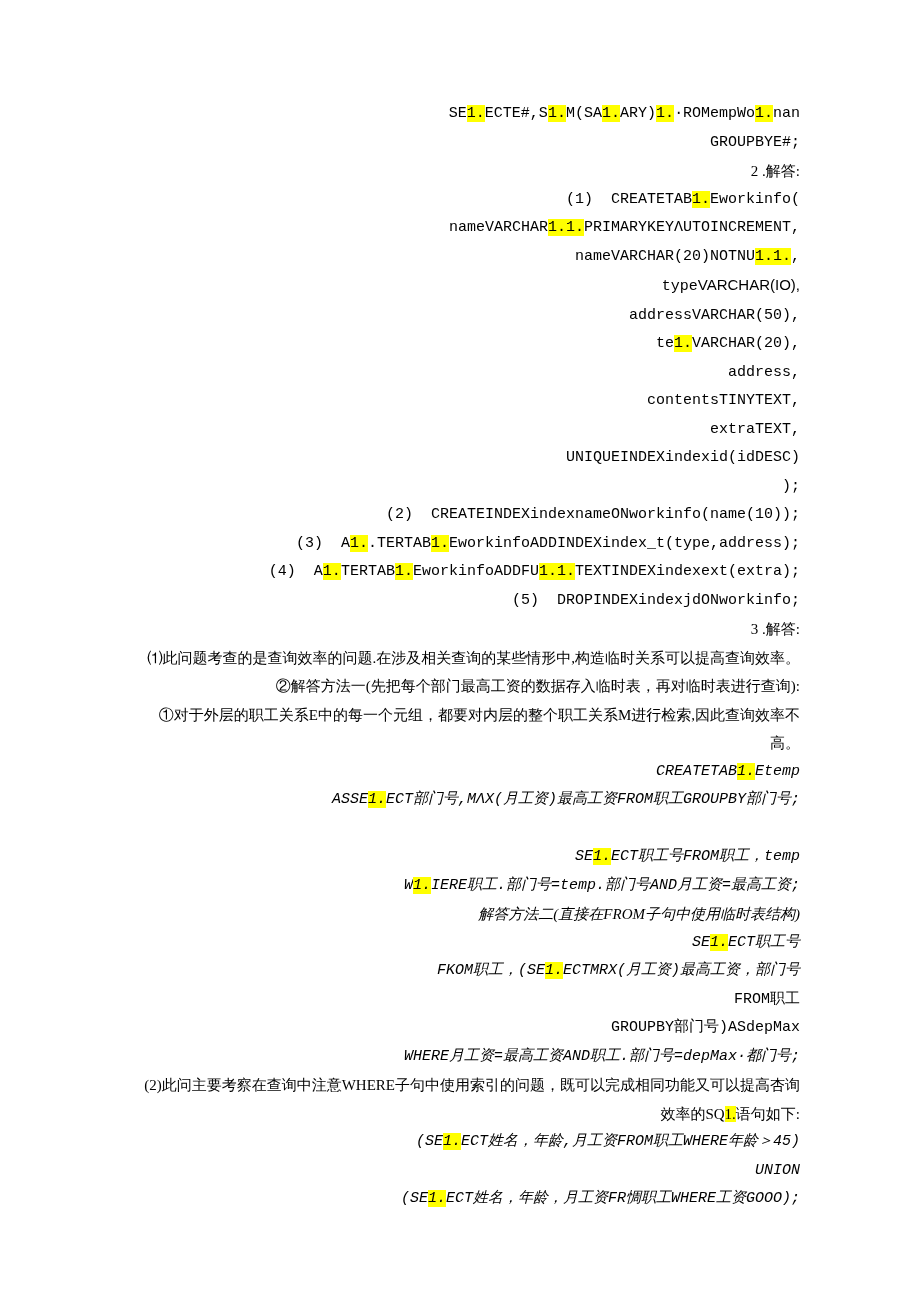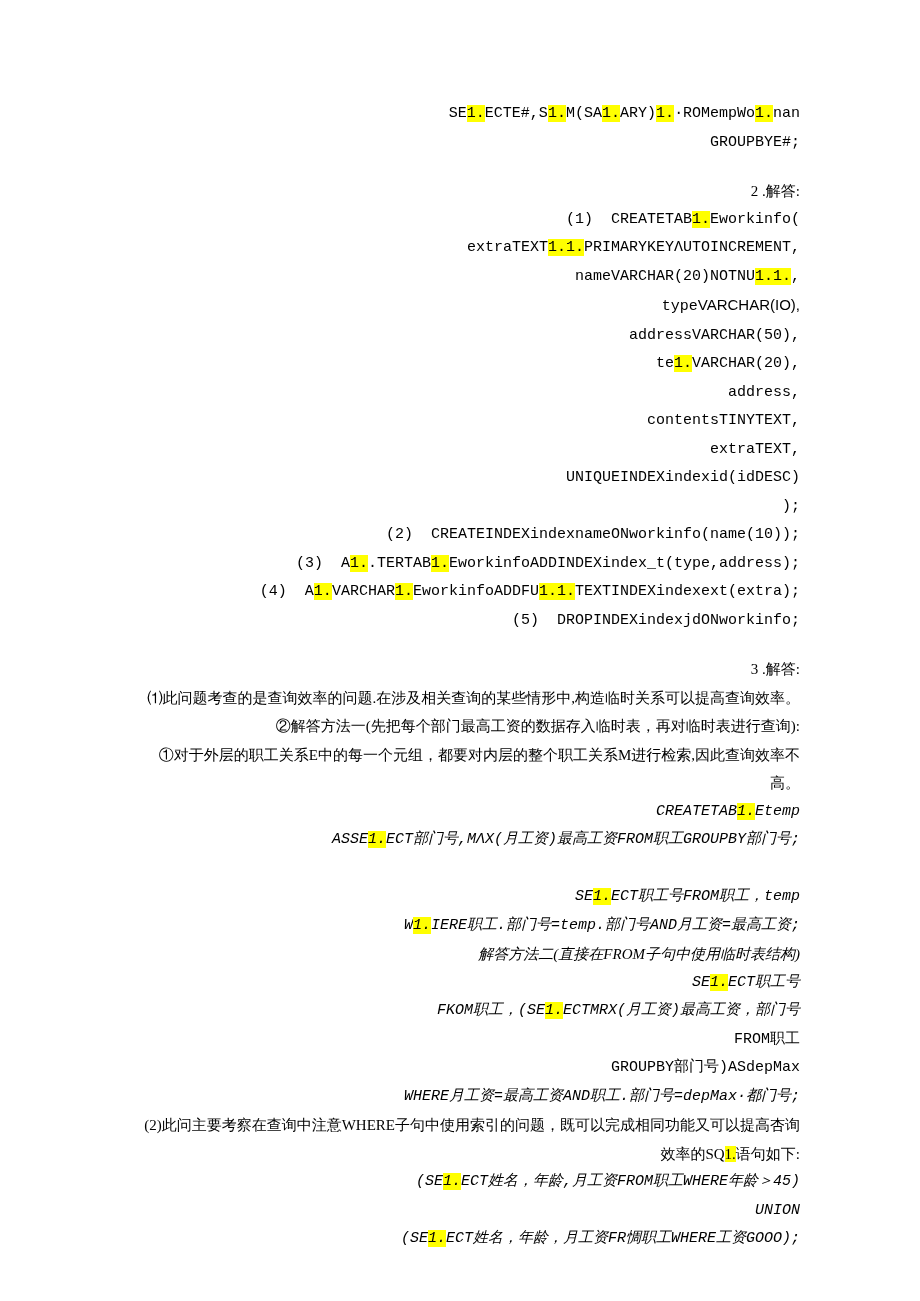--- a/index.html
+++ b/index.html
@@ -21,45 +21,45 @@
     background-color: #ffff00;
   }
   .line {
     white-space: pre-wrap;
     margin: 0;
     text-align: right;
   }
   .indent-1 { padding-left: 48px; font-style: italic; }
   .indent-2 { padding-left: 96px; }
   .indent-4 { padding-left: 180px; }
-  .num-list { padding-left: 0; margin-top: 20px; }
+  .num-list { padding-left: 0; }
   .sub-list { padding-left: 0; }
   .sans { font-family: Arial, sans-serif; }
 </style>
 </head>
 <body>
 
 <div id="doc">
     <p class="line indent-2 mono"><span>SE</span><span class="hl">1.</span><span>ECTE#,S</span><span class="hl">1.</span><span>M(SA</span><span class="hl">1.</span><span>ARY)</span><span class="hl">1.</span><span>∙ROMempWo</span><span class="hl">1.</span><span>nan</span></p>
     <p class="line indent-2 mono"><span>GROUPBYE#;</span></p>
     <p class="line num-list"><span>2 .解答:</span></p>
     <p class="line sub-list mono"><span>(1)  CREATETAB</span><span class="hl">1.</span><span>Eworkinfo(</span></p>
-    <p class="line indent-2 mono"><span>extraTEXT</span><span class="hl">1.1.</span><span>PRIMARYKEYΛUTOINCREMENT,</span></p>
+    <p class="line indent-2 mono"><span>nameVARCHAR</span><span class="hl">1.1.</span><span>PRIMARYKEYΛUTOINCREMENT,</span></p>
     <p class="line indent-2 mono"><span>nameVARCHAR(20)NOTNU</span><span class="hl">1.1.</span><span>,</span></p>
     <p class="line indent-2"><span class="mono">type</span><span class="sans">VARCHAR(IO),</span></p>
     <p class="line indent-2 mono"><span>addressVARCHAR(50),</span></p>
     <p class="line indent-2 mono"><span>te</span><span class="hl">1.</span><span>VARCHAR(20),</span></p>
     <p class="line indent-2 mono"><span>address,</span></p>
     <p class="line indent-2 mono"><span>contentsTINYTEXT,</span></p>
     <p class="line indent-2 mono"><span>extraTEXT,</span></p>
     <p class="line indent-2 mono"><span>UNIQUEINDEXindexid(idDESC)</span></p>
     <p class="line indent-2 mono"><span>);</span></p>
     <p class="line sub-list mono"><span>(2)  CREATEINDEXindexnameONworkinfo(name(10));</span></p>
     <p class="line sub-list mono"><span>(3)  A</span><span class="hl">1.</span><span>.TERTAB</span><span class="hl">1.</span><span>EworkinfoADDINDEXindex_t(type,address);</span></p>
-    <p class="line sub-list mono"><span>(4)  A</span><span class="hl">1.</span><span>VARCHAR</span><span class="hl">1.</span><span>EworkinfoADDFU</span><span class="hl">1.1.</span><span>TEXTINDEXindexext(extra);</span></p>
+    <p class="line sub-list mono"><span>(4)  A</span><span class="hl">1.</span><span>TERTAB</span><span class="hl">1.</span><span>EworkinfoADDFU</span><span class="hl">1.1.</span><span>TEXTINDEXindexext(extra);</span></p>
     <p class="line sub-list mono"><span>(5)  DROPINDEXindexjdONworkinfo;</span></p>
     <p class="line num-list"><span>3 .解答:</span></p>
     <p class="line "><span>⑴此问题考查的是查询效率的问题.在涉及相关查询的某些情形中,构造临时关系可以提高查询效率。</span></p>
     <p class="line "><span>②解答方法一(先把每个部门最高工资的数据存入临时表，再对临时表进行查询):</span></p>
     <p class="line "><span>①对于外层的职工关系E中的每一个元组，都要对内层的整个职工关系M进行检索,因此查询效率不高。</span></p>
     <p class="line indent-1 mono"><span>CREATETAB</span><span class="hl">1.</span><span>Etemp</span></p>
     <p class="line indent-1 mono"><span>ASSE</span><span class="hl">1.</span><span>ECT部门号,MΛX(月工资)最高工资FROM职工GROUPBY部门号;</span></p>
     <p class="line "><span> </span></p>
     <p class="line indent-1 mono"><span>SE</span><span class="hl">1.</span><span>ECT职工号FROM职工，temp</span></p>
     <p class="line indent-1 mono"><span>  W</span><span class="hl">1.</span><span>IERE职工.部门号=temp.部门号AND月工资=最高工资;</span></p>

